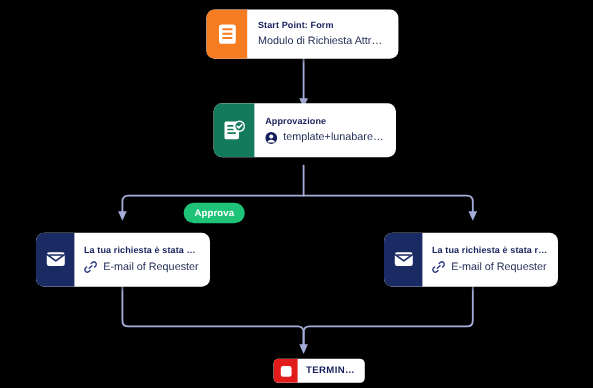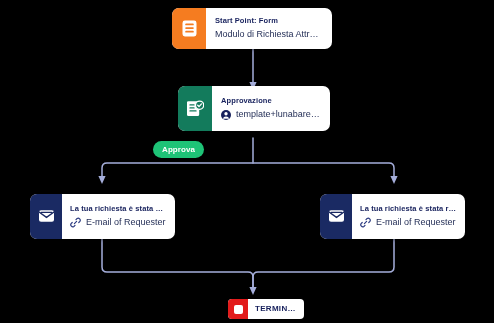--- a/index.html
+++ b/index.html
@@ -130,21 +130,21 @@
     height: 17px;
     padding: 0 9px;
     border-radius: 9px;
     font-size: 8px;
     font-weight: bold;
     color: #ffffff;
     letter-spacing: 0.1px;
     z-index: 6;
     white-space: nowrap;
   }
-  #pill-approve { left: 153px; top: 141px; background: #1EC377; }
+  #pill-approve { left: 153px; top: 169px; background: #1EC377; }
   #pill-deny    { left: 305px; top: 155px; background: #E8465C; }
 </style>
 </head>
 <body>
 
 <div id="canvas">
 
   <svg id="edges" viewBox="0 0 494 323" width="494" height="323">
     <defs>
       <marker id="arrow" markerWidth="7" markerHeight="7" refX="3.1" refY="3" orient="auto" markerUnits="strokeWidth">

